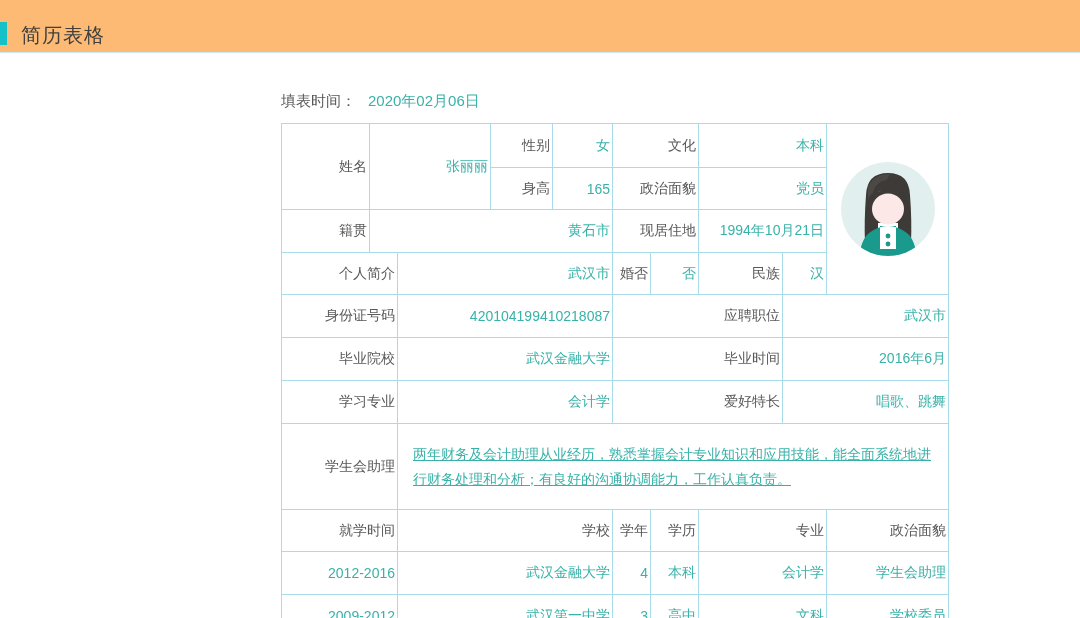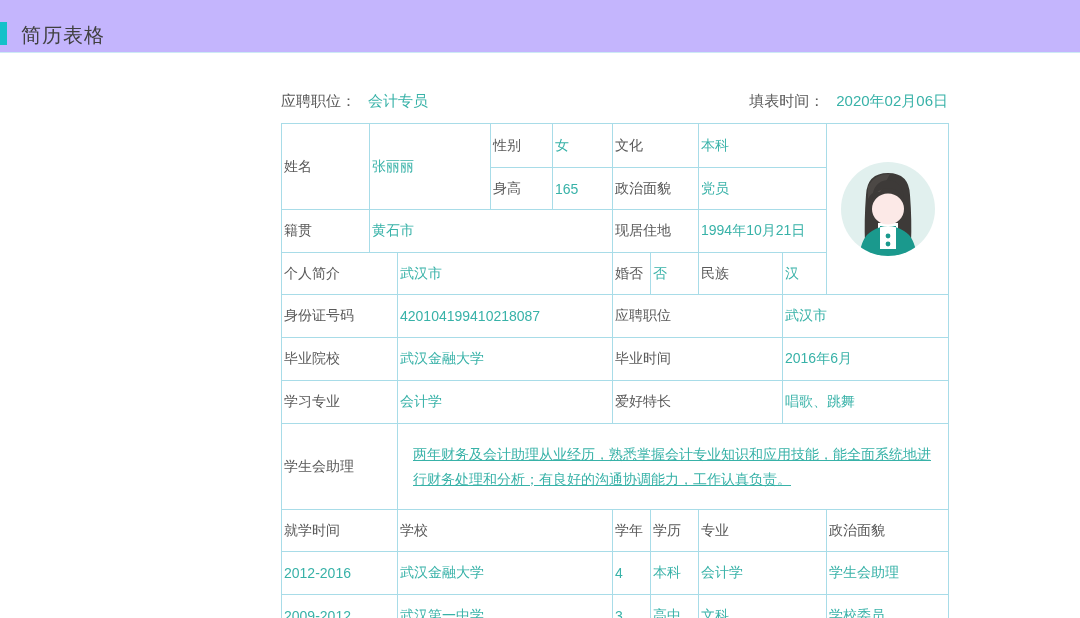--- a/index.html
+++ b/index.html
@@ -13,33 +13,33 @@
     --c-avatar-hair:#3d3a38;
     --c-avatar-hair-light:#4c4845;
     --c-avatar-face:#fce9e7;
     --c-avatar-vest:#1a998d;
     --c-white:#ffffff;
   }
   *{margin:0;padding:0;box-sizing:border-box;}
   html,body{width:1080px;height:618px;overflow:hidden;background:#fff;
     font-family:"Liberation Sans","DejaVu Sans",sans-serif;}
   
-  .page-header{position:absolute;left:0;top:0;width:1080px;height:53px;background:#c4b5fd;}
+  .page-header{position:absolute;left:0;top:0;width:1080px;height:53px;background:#fdba74;}
   .accent-bar{position:absolute;left:0;top:22px;width:7px;height:23px;background:var(--c-accent);}
   .page-title{position:absolute;left:21px;top:22px;font-size:20px;color:var(--c-title);letter-spacing:1px;}
   .header-sep{position:absolute;left:0;top:52px;width:1080px;height:1px;background:var(--c-separator);}
   
   .resume{position:absolute;left:281px;top:90px;width:667px;}
   .meta-row{display:flex;justify-content:space-between;align-items:center;height:22px;margin-bottom:11px;font-size:15px;}
   .meta-group{display:flex;align-items:center;}
   .meta-label{color:var(--c-label);}
   .meta-value{color:var(--c-value);margin-left:12px;}
   
   table.resume-table{border-collapse:collapse;table-layout:fixed;width:667px;font-size:14px;}
-  .resume-table td{border:1px solid var(--c-border);text-align:left;vertical-align:middle;
+  .resume-table td{border:1px solid var(--c-border);text-align:right;vertical-align:middle;
     color:var(--c-label);padding:2px;overflow:hidden;}
   .resume-table td.val{color:var(--c-value);}
   .resume-table td.intro{ text-align:left;padding:10px 15px;line-height:1.75;text-decoration:underline;}
   .h44{height:44px}.h42{height:42px}.h43{height:43px}.h86{height:86px}
   .photo-cell{padding:0;}
   .avatar-wrap{display:flex;align-items:center;justify-content:center;width:100%;height:100%;}
   .av-bg{fill:var(--c-avatar-bg);}
   .av-hair{fill:var(--c-avatar-hair);}
   .av-hair-light{fill:var(--c-avatar-hair-light);}
   .av-face{fill:var(--c-avatar-face);}
@@ -52,24 +52,20 @@
 
 <div class="page-header">
   <div class="accent-bar"></div>
   <div class="page-title">简历表格</div>
   <div class="header-sep"></div>
 </div>
 
 <div class="resume">
 
   <div class="meta-row">
-    <div class="meta-group">
-      <span class="meta-label">应聘职位：</span>
-      <span class="meta-value">会计专员</span>
-    </div>
     <div class="meta-group">
       <span class="meta-label">填表时间：</span>
       <span class="meta-value">2020年02月06日</span>
     </div>
   </div>
 
   <table class="resume-table">
     <colgroup>
       <col style="width:88px">
         <col style="width:28px">

